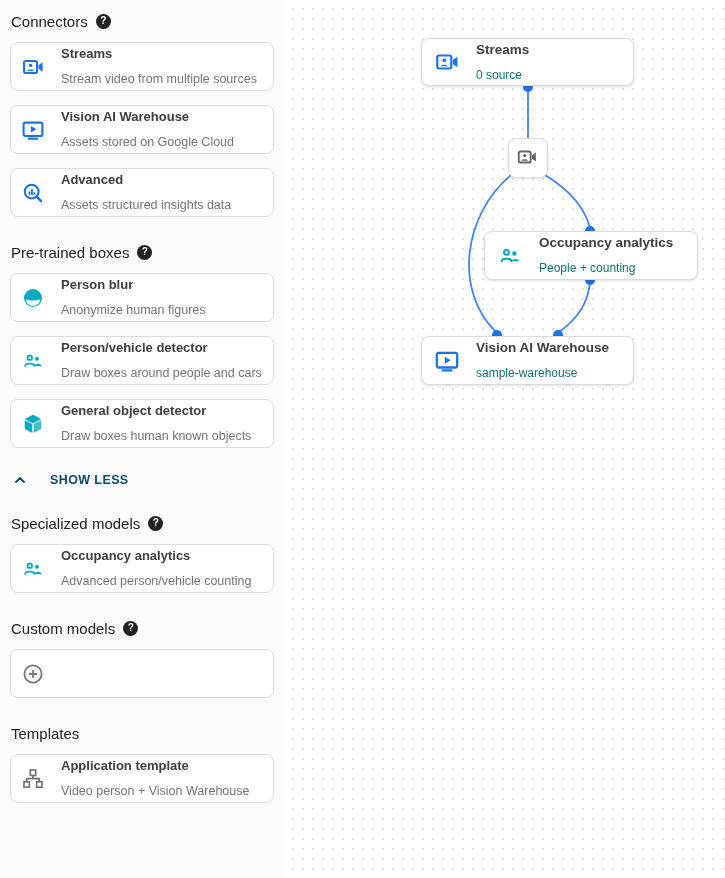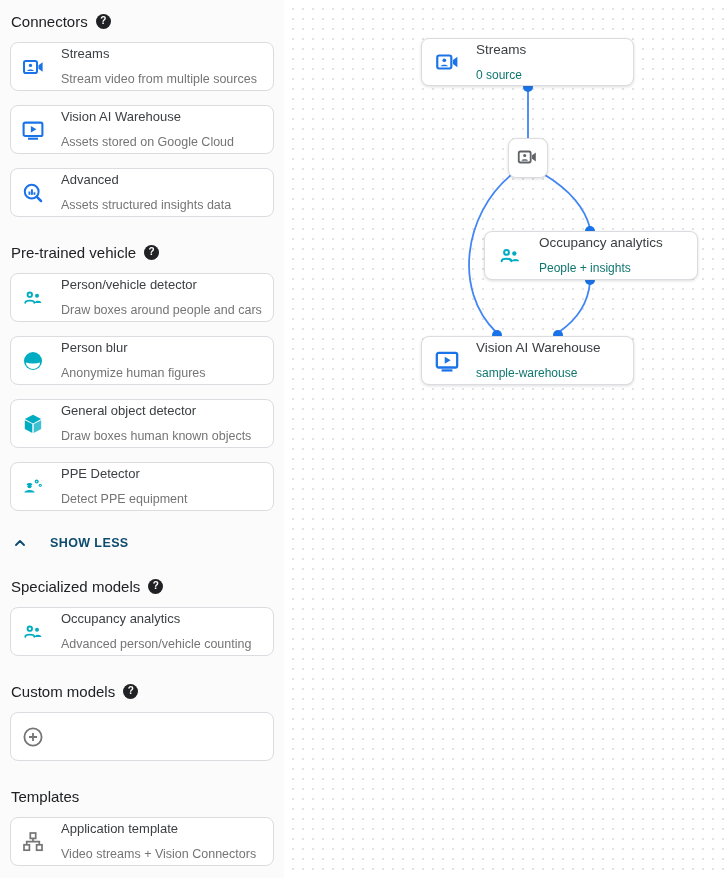--- a/index.html
+++ b/index.html
@@ -32,21 +32,21 @@
     margin-bottom:14px; cursor:grab;
   }
   .scard:last-child { margin-bottom:0; }
   .cicon { width:24px; height:24px; flex:none; display:inline-flex; }
   .cicon svg { width:24px; height:24px; }
   .ic-blue { color:#1a73e8; }
   .ic-teal { color:#00acc1; }
   .ic-gray { color:#757575; }
   .ic-dark { color:#5f6368; }
   .ctext { margin-left:16px; min-width:0; }
-  .ctitle { font-size:13px; font-weight:normal; color:#3c4043; line-height:16px; }
+  .ctitle { font-size:13px; font-weight:bold; color:#3c4043; line-height:16px; }
   .csub { font-size:12.5px; color:#757575; line-height:16px; margin-top:9px; white-space:nowrap; }
 
   .showless {
     display:flex; align-items:center; gap:22px; color:#0c4a6e;
     font-size:12.5px; font-weight:bold; letter-spacing:0.4px;
     margin:24px 0 0 2px; height:16px; cursor:pointer;
   }
   .showless svg { width:16px; height:16px; }
 
   
@@ -173,65 +173,54 @@
           <use href="#i-bq"></use>
         </svg>
       </span>
     <div class="ctext">
       <div class="ctitle">Advanced</div>
       <div class="csub">Assets structured insights data</div>
     </div>
   </div>
 
   <div class="sechead">
-    <span>Pre-trained vehicle</span>
+    <span>Pre-trained boxes</span>
     <span class="help">?</span>
+  </div>
+  <div class="scard">
+    <span class="cicon ic-teal">
+        <svg>
+          <use href="#i-face"></use>
+        </svg>
+      </span>
+    <div class="ctext">
+      <div class="ctitle">Person blur</div>
+      <div class="csub">Anonymize human figures</div>
+    </div>
   </div>
   <div class="scard">
     <span class="cicon ic-teal">
         <svg>
           <use href="#i-people"></use>
         </svg>
       </span>
     <div class="ctext">
       <div class="ctitle">Person/vehicle detector</div>
       <div class="csub">Draw boxes around people and cars</div>
     </div>
   </div>
   <div class="scard">
     <span class="cicon ic-teal">
         <svg>
-          <use href="#i-face"></use>
-        </svg>
-      </span>
-    <div class="ctext">
-      <div class="ctitle">Person blur</div>
-      <div class="csub">Anonymize human figures</div>
-    </div>
-  </div>
-  <div class="scard">
-    <span class="cicon ic-teal">
-        <svg>
           <use href="#i-cube"></use>
         </svg>
       </span>
     <div class="ctext">
       <div class="ctitle">General object detector</div>
       <div class="csub">Draw boxes human known objects</div>
-    </div>
-  </div>
-  <div class="scard">
-    <span class="cicon ic-teal">
-        <svg>
-          <use href="#i-ppe"></use>
-        </svg>
-      </span>
-    <div class="ctext">
-      <div class="ctitle">PPE Detector</div>
-      <div class="csub">Detect PPE equipment</div>
     </div>
   </div>
 
   <div class="showless">
     <svg>
         <use href="#i-chevup"></use>
       </svg>
     <span>SHOW LESS</span>
   </div>
 
@@ -267,21 +256,21 @@
     <span>Templates</span>
   </div>
   <div class="scard">
     <span class="cicon ic-gray">
         <svg>
           <use href="#i-tree"></use>
         </svg>
       </span>
     <div class="ctext">
       <div class="ctitle">Application template</div>
-      <div class="csub">Video streams + Vision Connectors</div>
+      <div class="csub">Video person + Vision Warehouse</div>
     </div>
   </div>
 </div>
 
 <div class="canvas">
 
   <svg class="edges" viewBox="0 0 441 878">
     <g fill="none" stroke="#4285f4" stroke-width="1.8">
       <path d="M244 87 L244 139"></path>
       <path d="M227 175 C180 214 169 290 212 332"></path>
@@ -318,21 +307,21 @@
   </div>
 
   <div class="node" style="left:200px; top:231px; width:214px; height:49px;">
     <span class="cicon ic-teal">
         <svg>
           <use href="#i-people"></use>
         </svg>
       </span>
     <div class="ctext">
       <div class="ctitle">Occupancy analytics</div>
-      <div class="csub">People + insights</div>
+      <div class="csub">People + counting</div>
     </div>
   </div>
 
   <div class="node" style="left:137px; top:336px; width:213px; height:49px;">
     <span class="cicon ic-blue">
         <svg>
           <use href="#i-tv"></use>
         </svg>
       </span>
     <div class="ctext">

